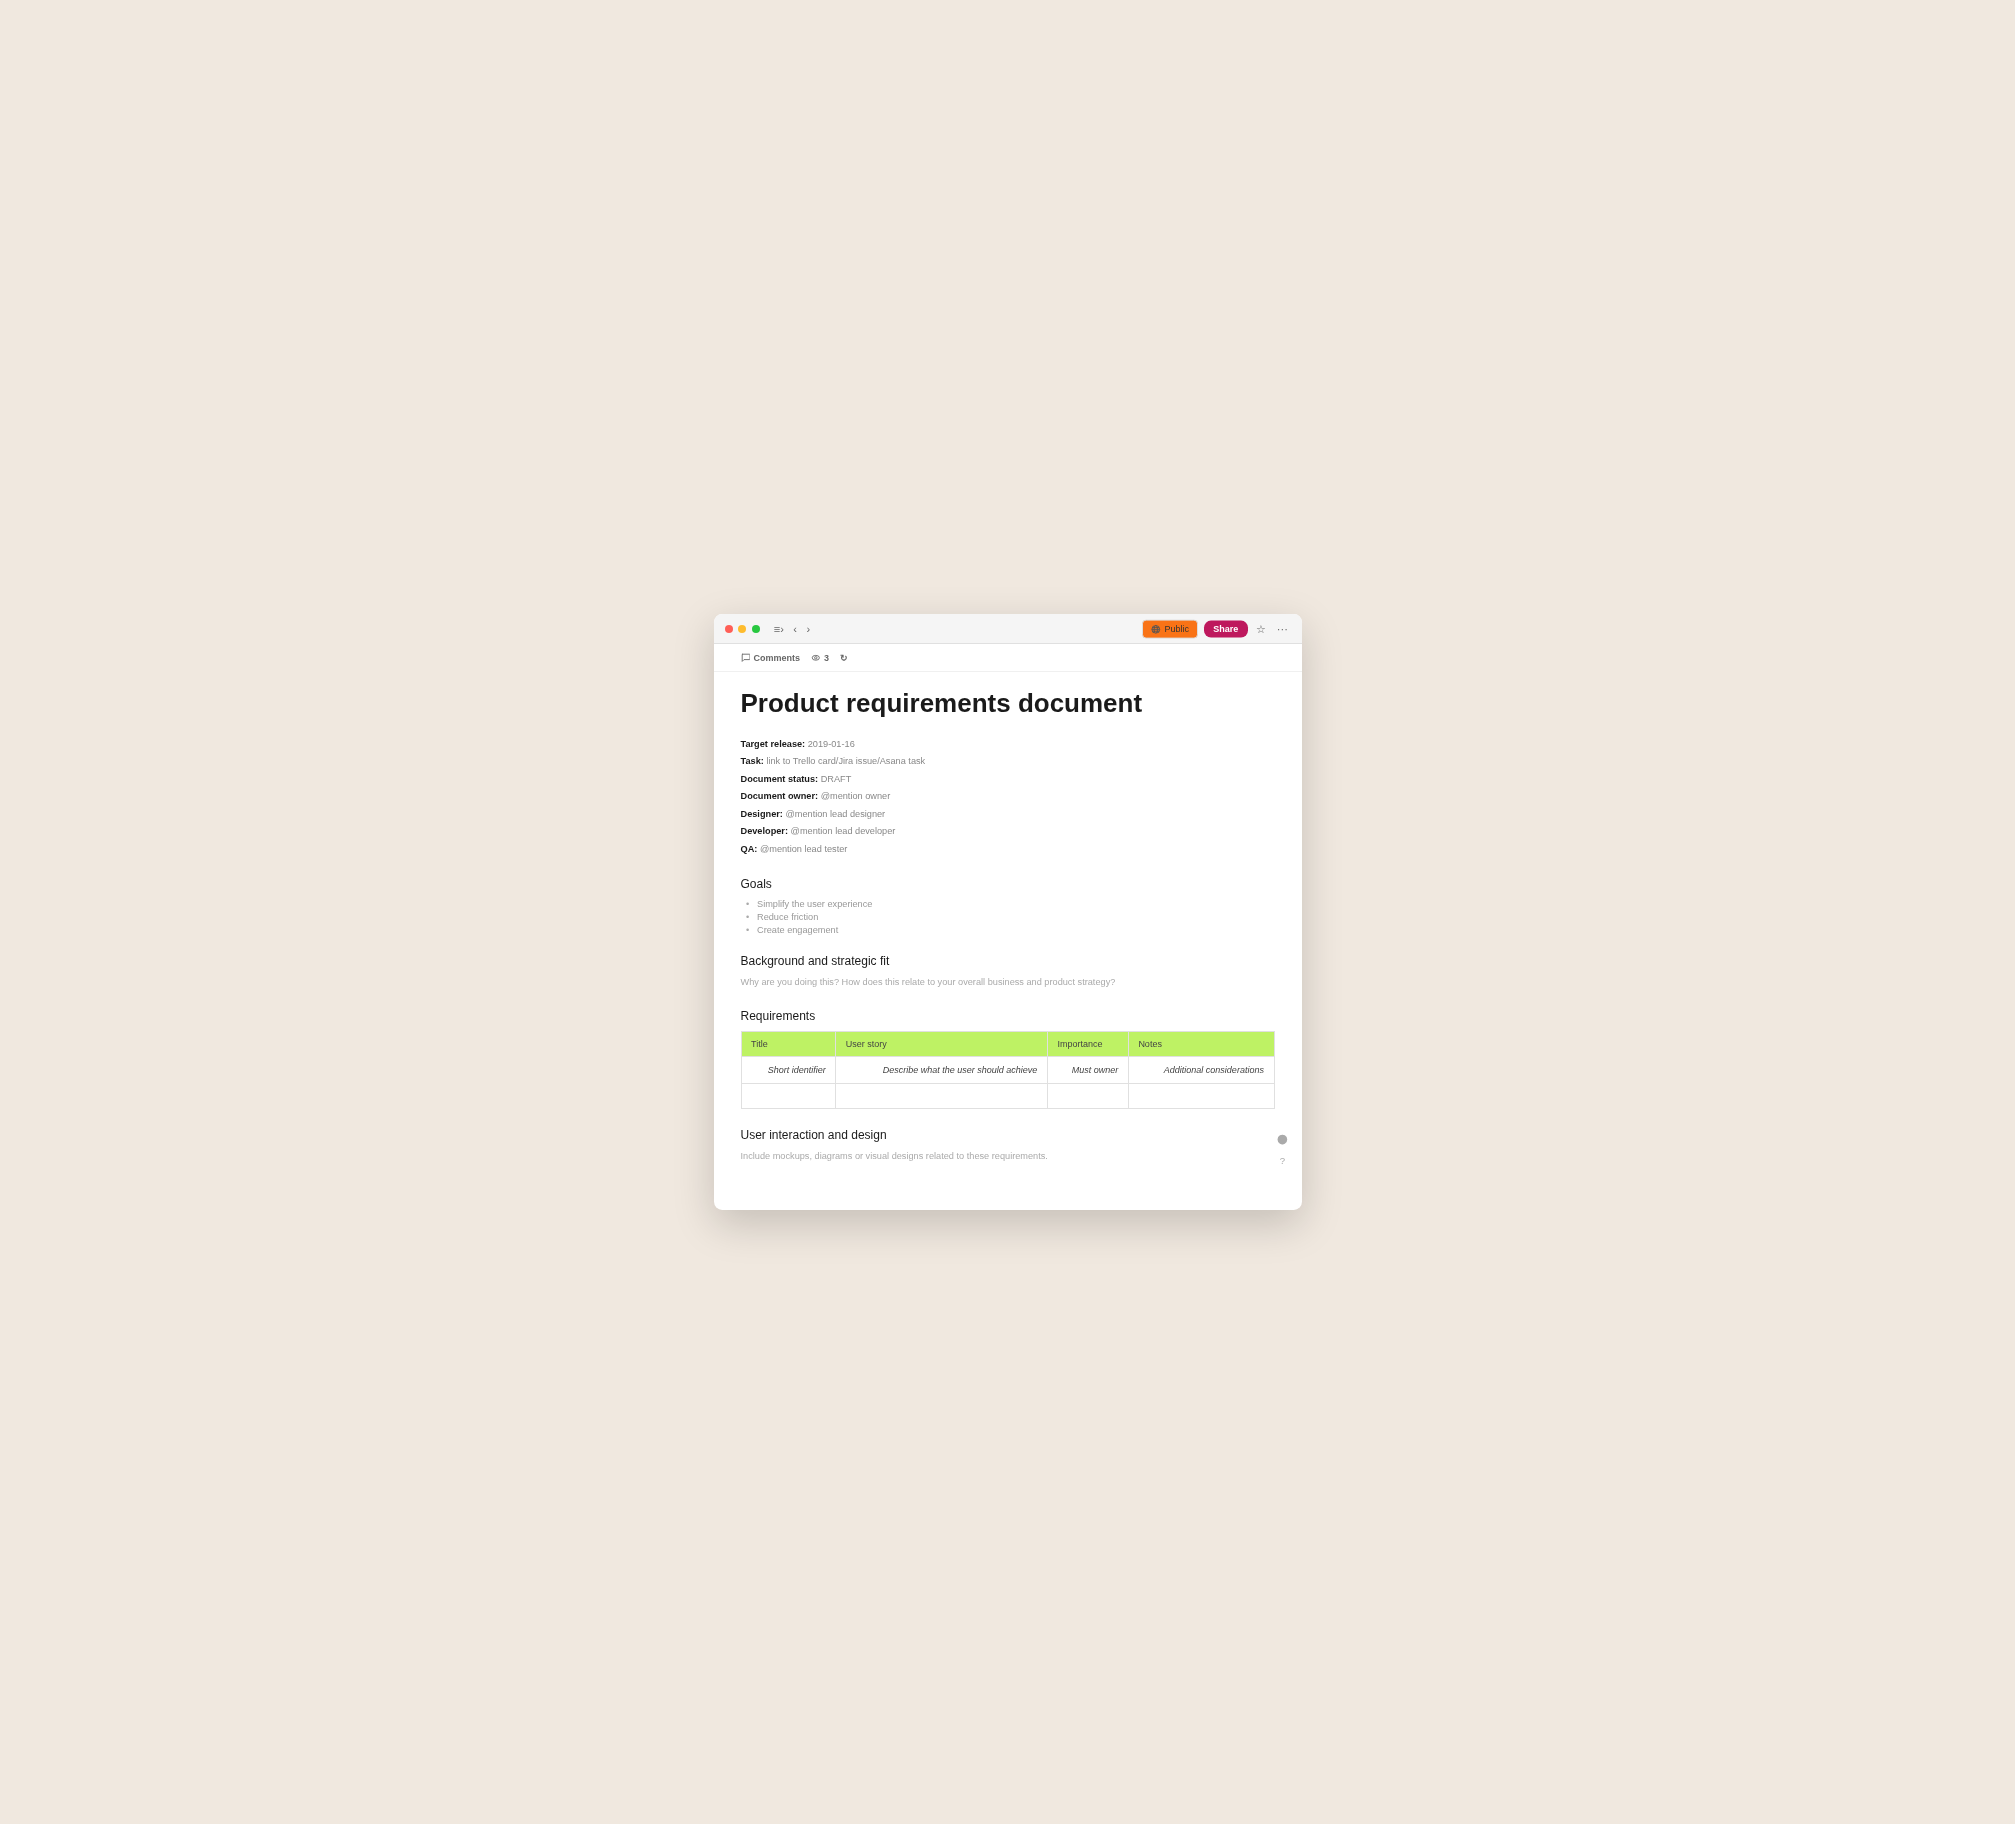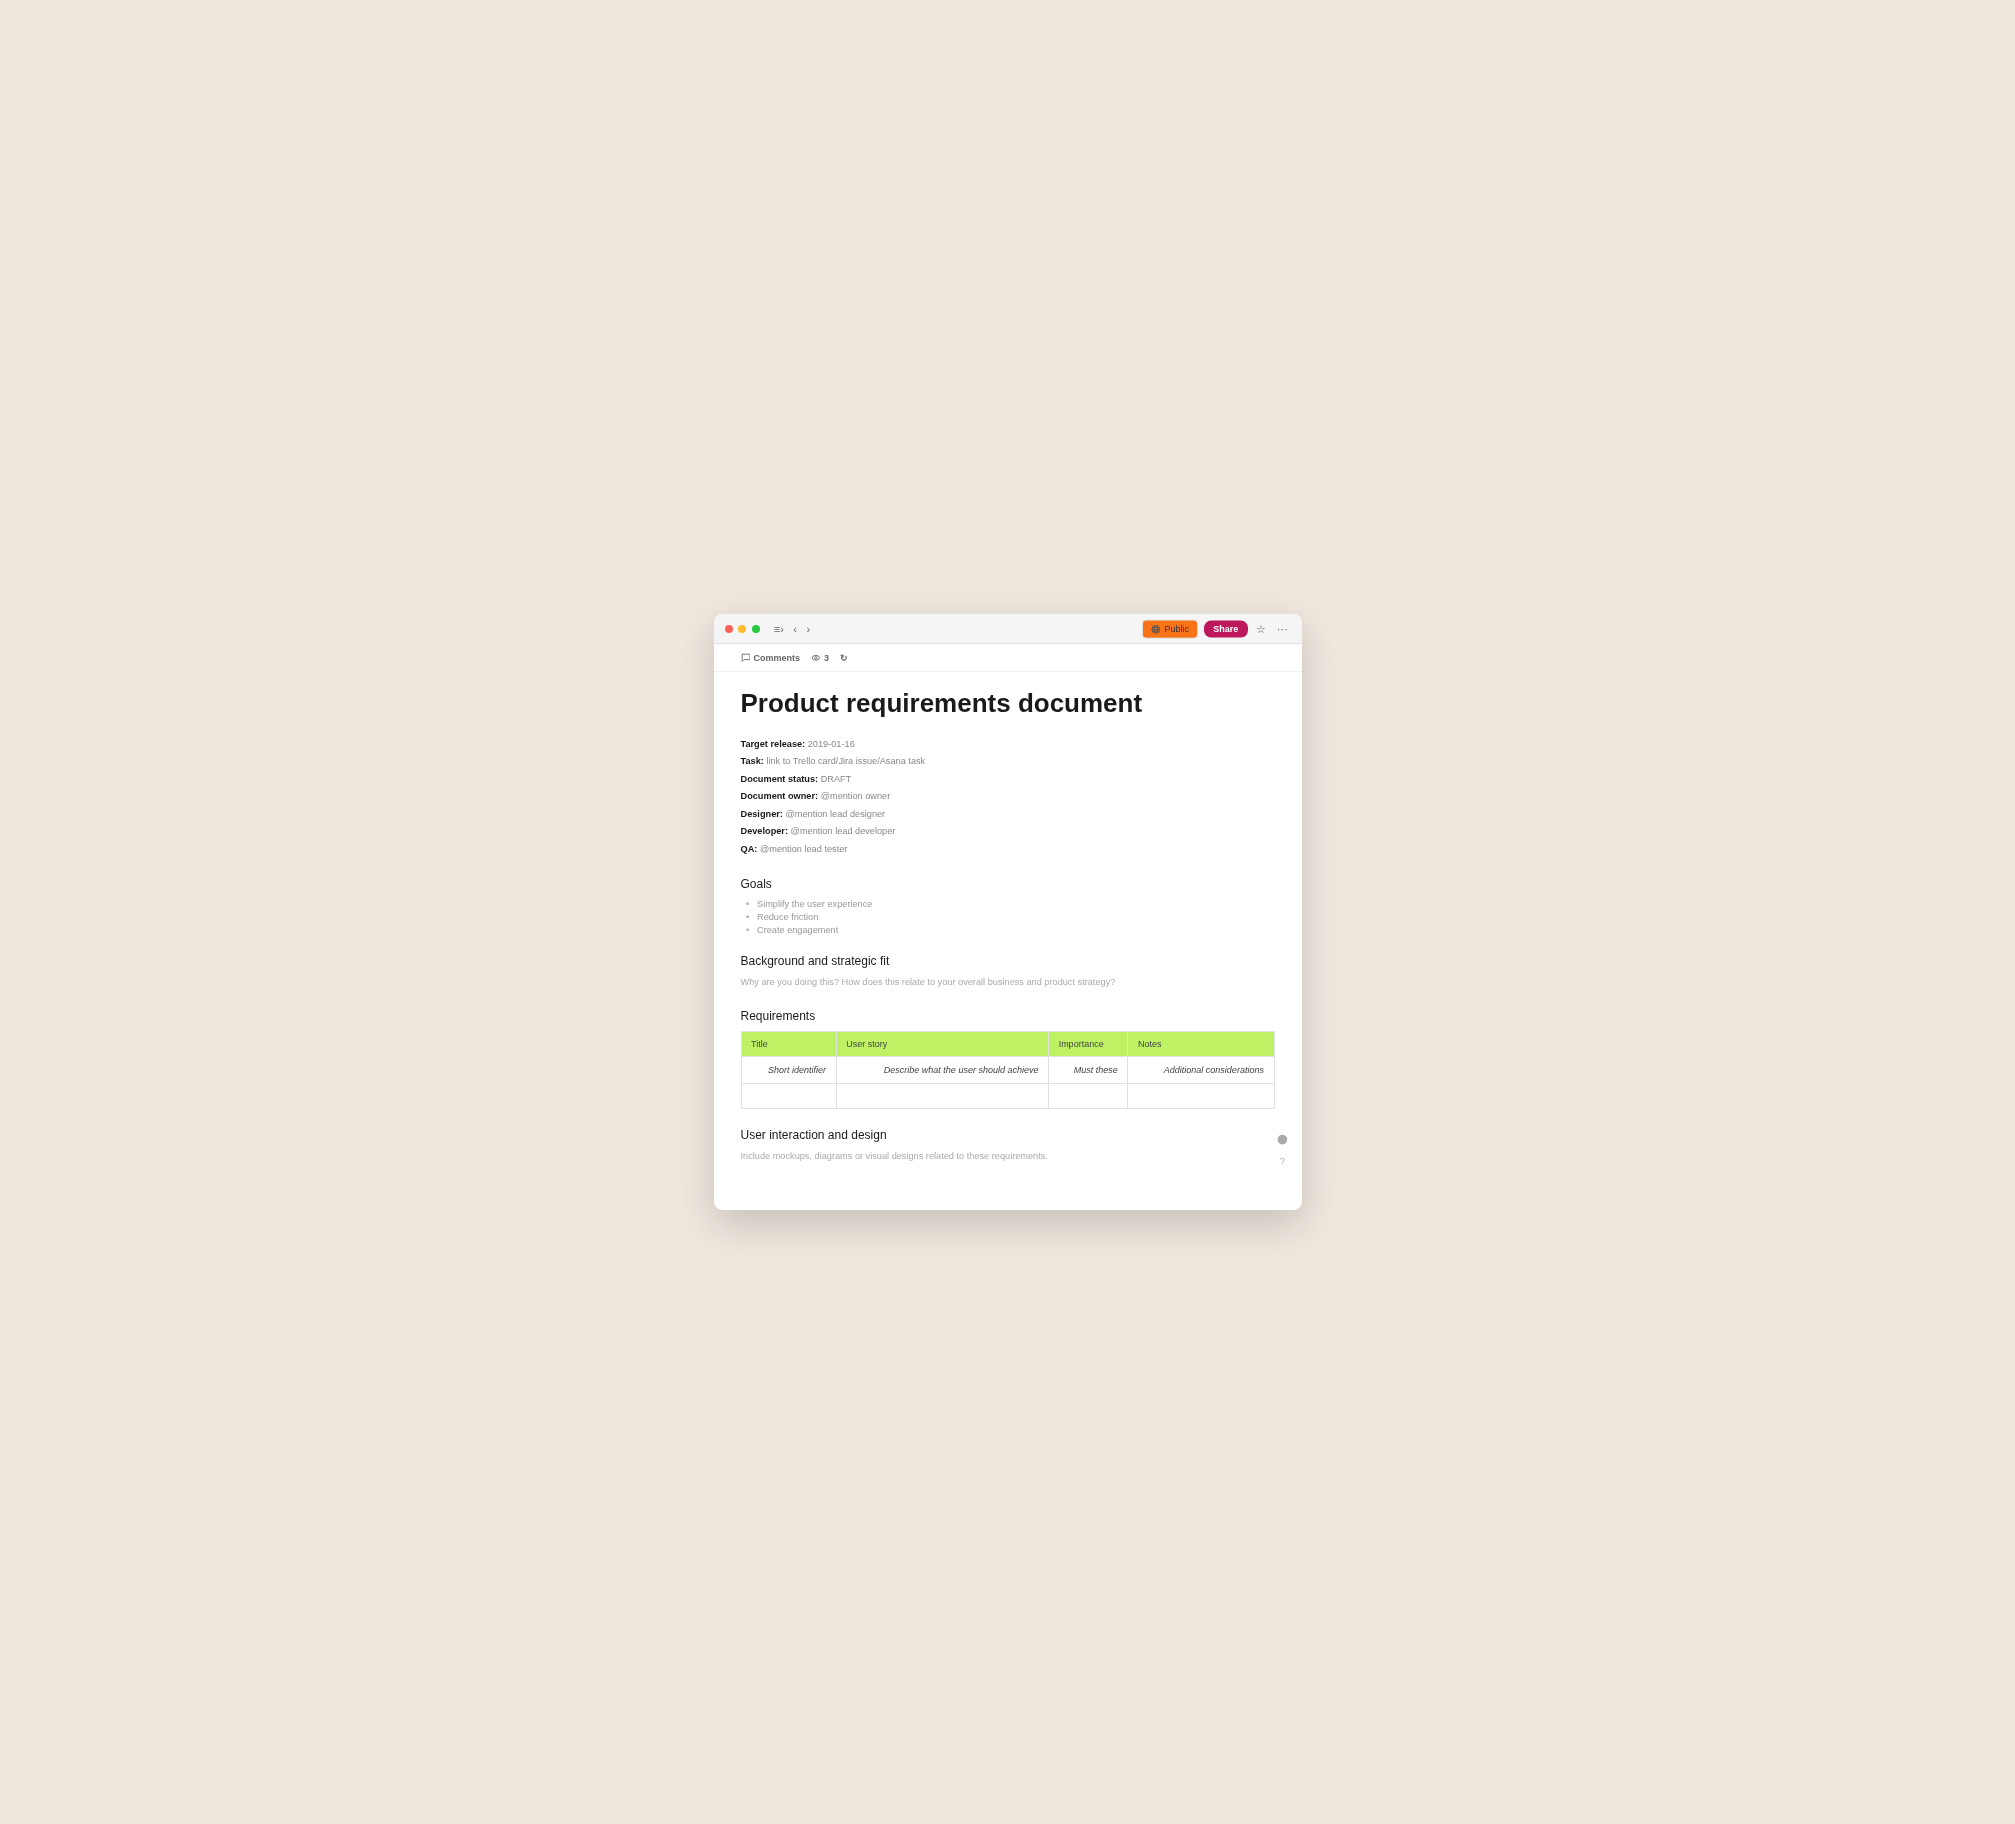--- a/index.html
+++ b/index.html
@@ -384,21 +384,21 @@
             <th>Title</th>
             <th>User story</th>
             <th>Importance</th>
             <th>Notes</th>
           </tr>
         </thead>
         <tbody>
           <tr>
             <td class="italic-cell">Short identifier</td>
             <td class="italic-cell">Describe what the user should achieve</td>
-            <td class="italic-cell">Must these</td>
+            <td class="italic-cell">Must owner</td>
             <td class="italic-cell">Additional considerations</td>
           </tr>
           <tr class="empty-row">
             <td></td>
             <td></td>
             <td></td>
             <td></td>
           </tr>
         </tbody>
       </table>

